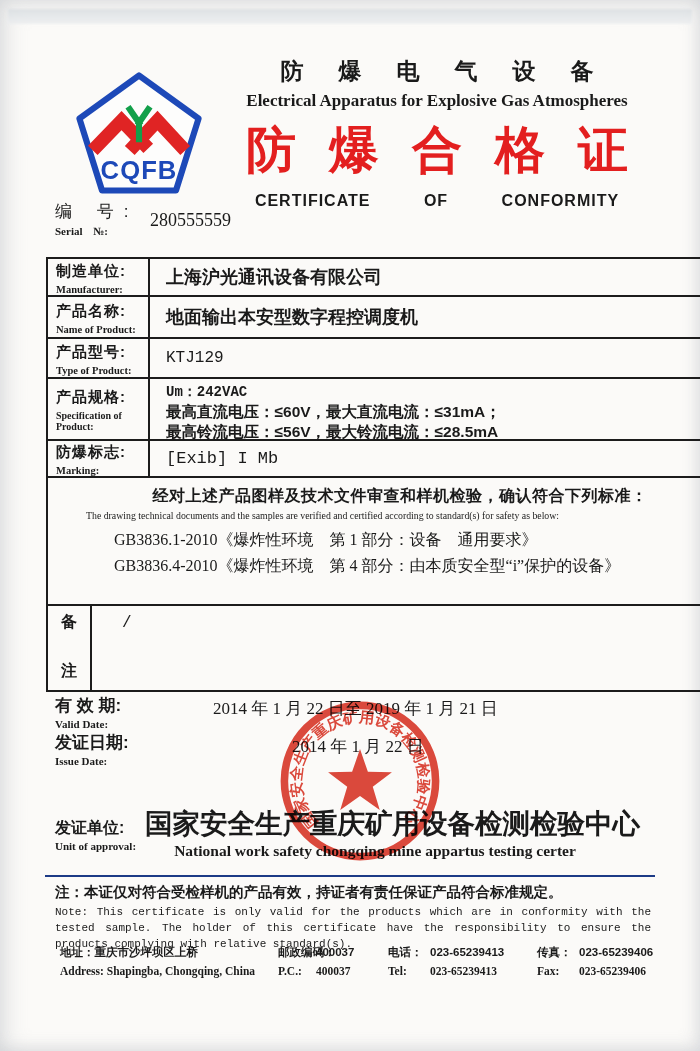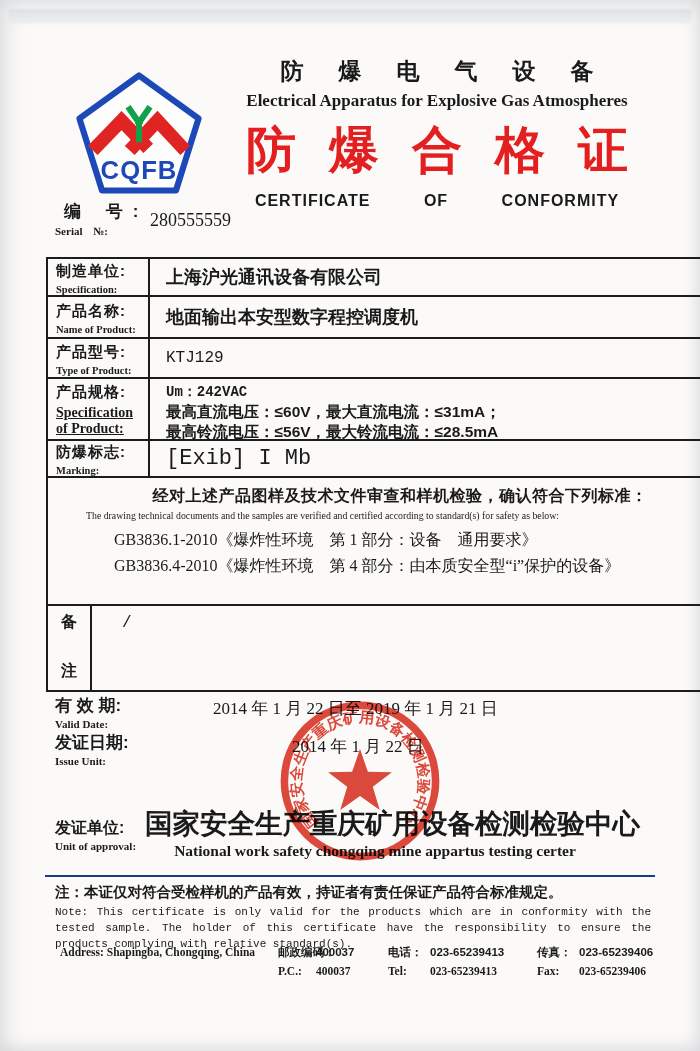--- a/index.html
+++ b/index.html
@@ -16,33 +16,33 @@
   
   .logo { position:absolute; left:62px; top:72px; width:154px; height:124px; }
   .header-text { position:absolute; left:222px; top:56px; width:430px; text-align:center; }
   .h-cn  { font-size:23px; font-weight:bold; letter-spacing:35px; margin-right:-35px; white-space:nowrap; }
   .h-en  { font-family:"Liberation Serif",serif; font-size:17px; font-weight:bold; margin-top:4px; white-space:nowrap; }
   .h-title { font-size:50px; font-weight:bold; color:#e31f1f; letter-spacing:33px; margin-right:-33px; margin-top:6px; white-space:nowrap; }
   .h-cert { font-size:16px; font-weight:bold; word-spacing:48px; margin-top:8px; letter-spacing:1px; white-space:nowrap; }
 
   
   .serial { position:absolute; left:55px; top:200px; }
-  .serial-cn { font-size:17px; font-weight:bold; letter-spacing:10px;margin-left:9px; }
+  .serial-cn { font-size:17px; font-weight:normal; letter-spacing:10px; }
   .serial-en { font-family:"Liberation Serif",serif; font-size:11px; font-weight:bold; margin-top:2px; word-spacing:8px; }
   .serial-value { position:absolute; left:150px; top:210px; font-family:"Liberation Serif",serif; font-size:18px; }
 
   
   .cert-table { position:absolute; left:46px; top:257px; width:692px; border:2px solid #1c1c1c; }
   .t-row { display:flex; border-bottom:2px solid #1c1c1c; }
   .t-row:last-child { border-bottom:none; }
   .t-label { width:102px; flex:0 0 102px; border-right:2px solid #1c1c1c; padding:4px 2px 2px 8px;
              display:flex; flex-direction:column; justify-content:center; }
   .t-label-cn { font-size:15px; font-weight:bold; letter-spacing:1px; }
   .t-label-en { font-family:"Liberation Serif",serif; font-size:10.5px; font-weight:bold; margin-top:3px; }
-  .t-label-en.tiny { font-size:14px;text-decoration:underline; }
+  .t-label-en.tiny { font-size:10px; }
   .t-value { flex:1; display:flex; align-items:center; padding-left:16px; }
   .v-cjk  { font-size:18px; font-weight:bold; }
   .v-mono { font-family:"Liberation Mono",monospace; font-size:16px; }
   .spec-value { display:block; padding-top:3px; }
   .spec-line { font-size:15.5px; font-weight:bold; line-height:20px; }
   .spec-line.first { font-family:"Liberation Mono",monospace; font-weight:700; font-size:14px; }
 
   .standards-cell { padding:8px 20px 0 10px;margin-left:26px; }
   .std-statement-cn { font-size:16px; font-weight:bold; text-align:center; letter-spacing:.5px; }
   .std-statement-en { font-family:"Liberation Serif",serif; font-size:9.8px; margin:3px 0 6px 2px; }
@@ -116,21 +116,21 @@
     <div class="serial-cn">编 号:</div>
     <div class="serial-en">Serial №:</div>
   </div>
   <div class="serial-value">280555559</div>
 
   <div class="cert-table">
 
     <div class="t-row" style="height:38px">
       <div class="t-label">
         <div class="t-label-cn">制造单位:</div>
-        <div class="t-label-en">Specification:</div>
+        <div class="t-label-en">Manufacturer:</div>
       </div>
       <div class="t-value">
           <span class="v-cjk">上海沪光通讯设备有限公司</span>
         </div>
     </div>
 
     <div class="t-row" style="height:42px">
       <div class="t-label">
         <div class="t-label-cn">产品名称:</div>
         <div class="t-label-en">Name of Product:</div>
@@ -161,21 +161,21 @@
         <div class="spec-line">最高铃流电压：≤56V，最大铃流电流：≤28.5mA</div>
       </div>
     </div>
 
     <div class="t-row" style="height:37px">
       <div class="t-label">
         <div class="t-label-cn">防爆标志:</div>
         <div class="t-label-en">Marking:</div>
       </div>
       <div class="t-value">
-          <span class="v-mono" style="font-size:22px">[Exib] I Mb</span>
+          <span class="v-mono" style="font-size:17px">[Exib] I Mb</span>
         </div>
     </div>
 
     <div class="t-row" style="height:128px">
       <div class="standards-cell" style="flex:1">
         <div class="std-statement-cn">经对上述产品图样及技术文件审查和样机检验，确认符合下列标准：</div>
         <div class="std-statement-en">The drawing technical documents and the samples are verified and certified according to standard(s) for safety as below:</div>
         <div class="std-line">GB3836.1-2010《爆炸性环境　第 1 部分：设备　通用要求》</div>
         <div class="std-line">GB3836.4-2010《爆炸性环境　第 4 部分：由本质安全型“i”保护的设备》</div>
       </div>
@@ -191,21 +191,21 @@
   </div>
 
   <div class="valid-label">
     <div class="lab-cn">有 效 期:</div>
     <div class="lab-en">Valid Date:</div>
   </div>
   <div class="valid-value">2014 年 1 月 22 日至 2019 年 1 月 21 日</div>
 
   <div class="issue-label">
     <div class="lab-cn">发证日期:</div>
-    <div class="lab-en">Issue Unit:</div>
+    <div class="lab-en">Issue Date:</div>
   </div>
   <div class="issue-value">2014 年 1 月 22 日</div>
 
   <div class="approval-label">
     <div class="lab-cn">发证单位:</div>
     <div class="lab-en">Unit of approval:</div>
   </div>
   <div class="approval-value-cn">国家安全生产重庆矿用设备检测检验中心</div>
   <div class="approval-value-en">National work safety chongqing mine appartus testing certer</div>
 
@@ -214,20 +214,21 @@
   <div class="note">
     <div class="note-cn">注：本证仅对符合受检样机的产品有效，持证者有责任保证产品符合标准规定。</div>
     <div class="note-en">
       <span>Note: This certificate is only valid for the products which are in conformity with the tested sample. The holder</span>
       <span>of this certificate have the responsibility to ensure the products complying with relative standard(s).</span>
     </div>
   </div>
 
   <div class="footer">
     <div class="f-col c-address">
+      <div class="f-line f-cn">地址：重庆市沙坪坝区上桥</div>
       <div class="f-line f-en">Address: Shapingba, Chongqing, China</div>
     </div>
     <div class="f-col c-postal">
       <div class="f-line f-cn"><span class="f-lab">邮政编码：</span><span>400037</span></div>
       <div class="f-line f-en"><span class="f-lab">P.C.:</span><span>400037</span></div>
     </div>
     <div class="f-col c-tel">
       <div class="f-line f-cn"><span class="f-lab">电话：</span><span>023-65239413</span></div>
       <div class="f-line f-en"><span class="f-lab">Tel:</span><span>023-65239413</span></div>
     </div>

